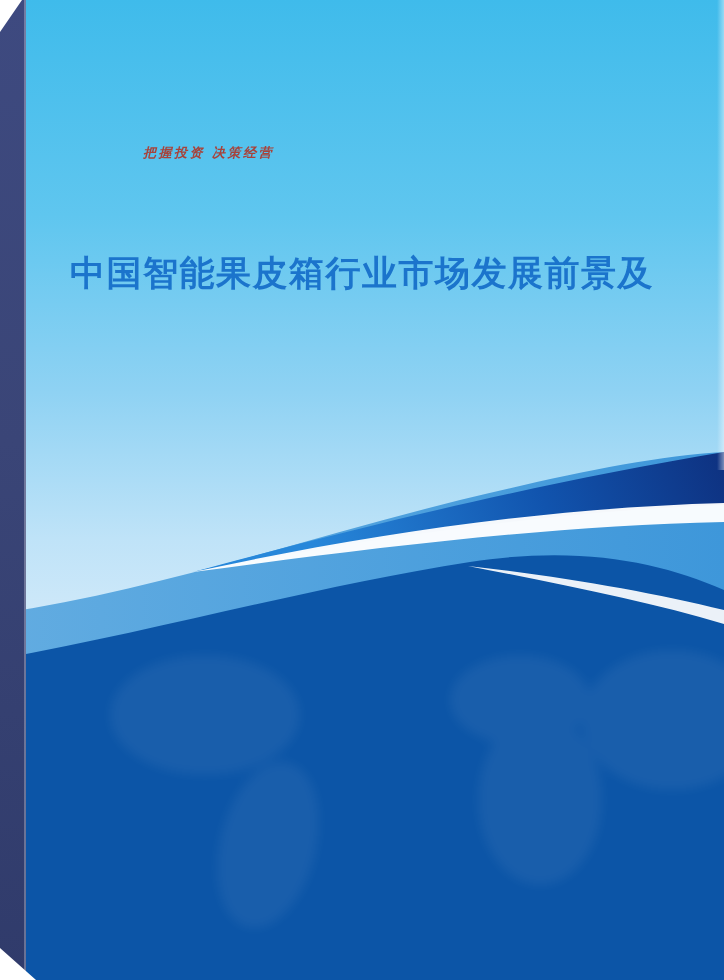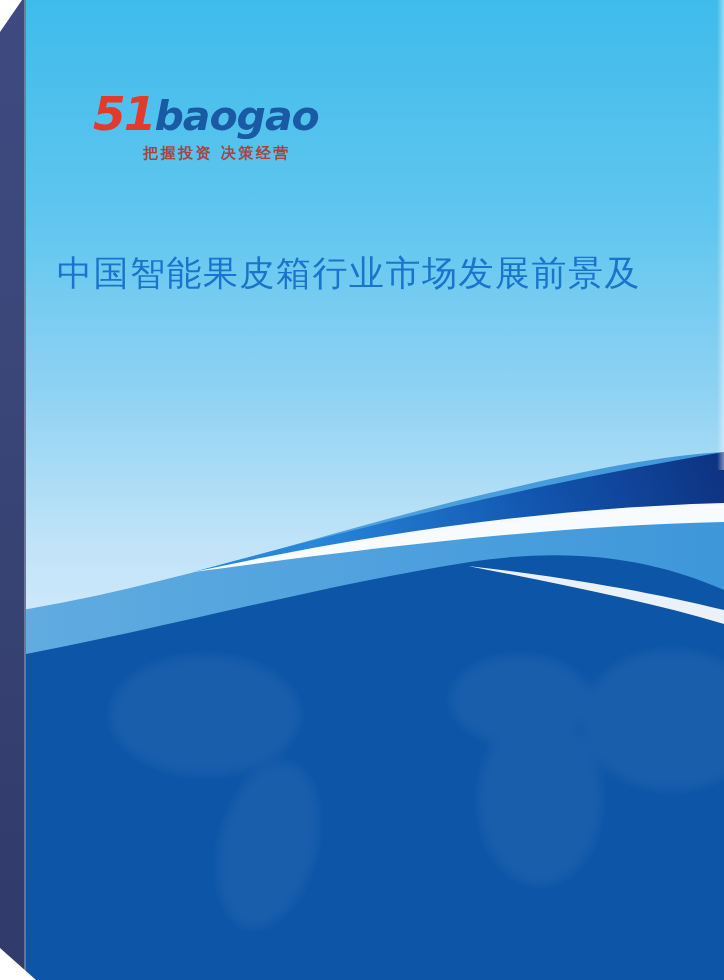--- a/index.html
+++ b/index.html
@@ -54,28 +54,28 @@
   .logo-51{
     font-size:47px;font-weight:800;font-style:italic;
     color:var(--brand-red);letter-spacing:-2px;
   }
   .logo-name{
     font-size:41px;font-weight:800;font-style:italic;
     color:var(--brand-blue);letter-spacing:-1px;
   }
   .tagline{
     position:absolute;left:143px;top:144px;
-    font-size:15px;font-weight:700;
+    font-size:13px;font-weight:700;font-style:italic;
     color:var(--tagline-red);letter-spacing:2.5px;white-space:nowrap;
   }
   
   .title{
-    position:absolute;left:57px;top:249px;width:620px;
+    position:absolute;left:70px;top:249px;width:620px;
     color:var(--title-blue);
-    font-size:35px;font-weight:400;line-height:49px;letter-spacing:1.5px;
+    font-size:35px;font-weight:700;line-height:49px;letter-spacing:1.5px;
     margin:0;
   }
   .title span{display:block;}
 </style>
 </head>
 <body>
 
 <div class="page">
 
   <svg class="waves" viewBox="0 0 724 980" aria-hidden="true">
@@ -114,22 +114,19 @@
   </svg>
 
   <div class="right-edge"></div>
 
   <div class="spine">
     <div class="spine-highlight"></div>
   </div>
   <div class="corner corner-top"></div>
   <div class="corner corner-bottom"></div>
 
-  <div class="logo">
-    <span class="logo-51">51</span><span class="logo-name">baogao</span>
-  </div>
   <div class="tagline">把握投资 决策经营</div>
 
   <h1 class="title">
     <span>中国智能果皮箱行业市场发展前景及</span>
   </h1>
 
 </div>
 
 </body></html>

